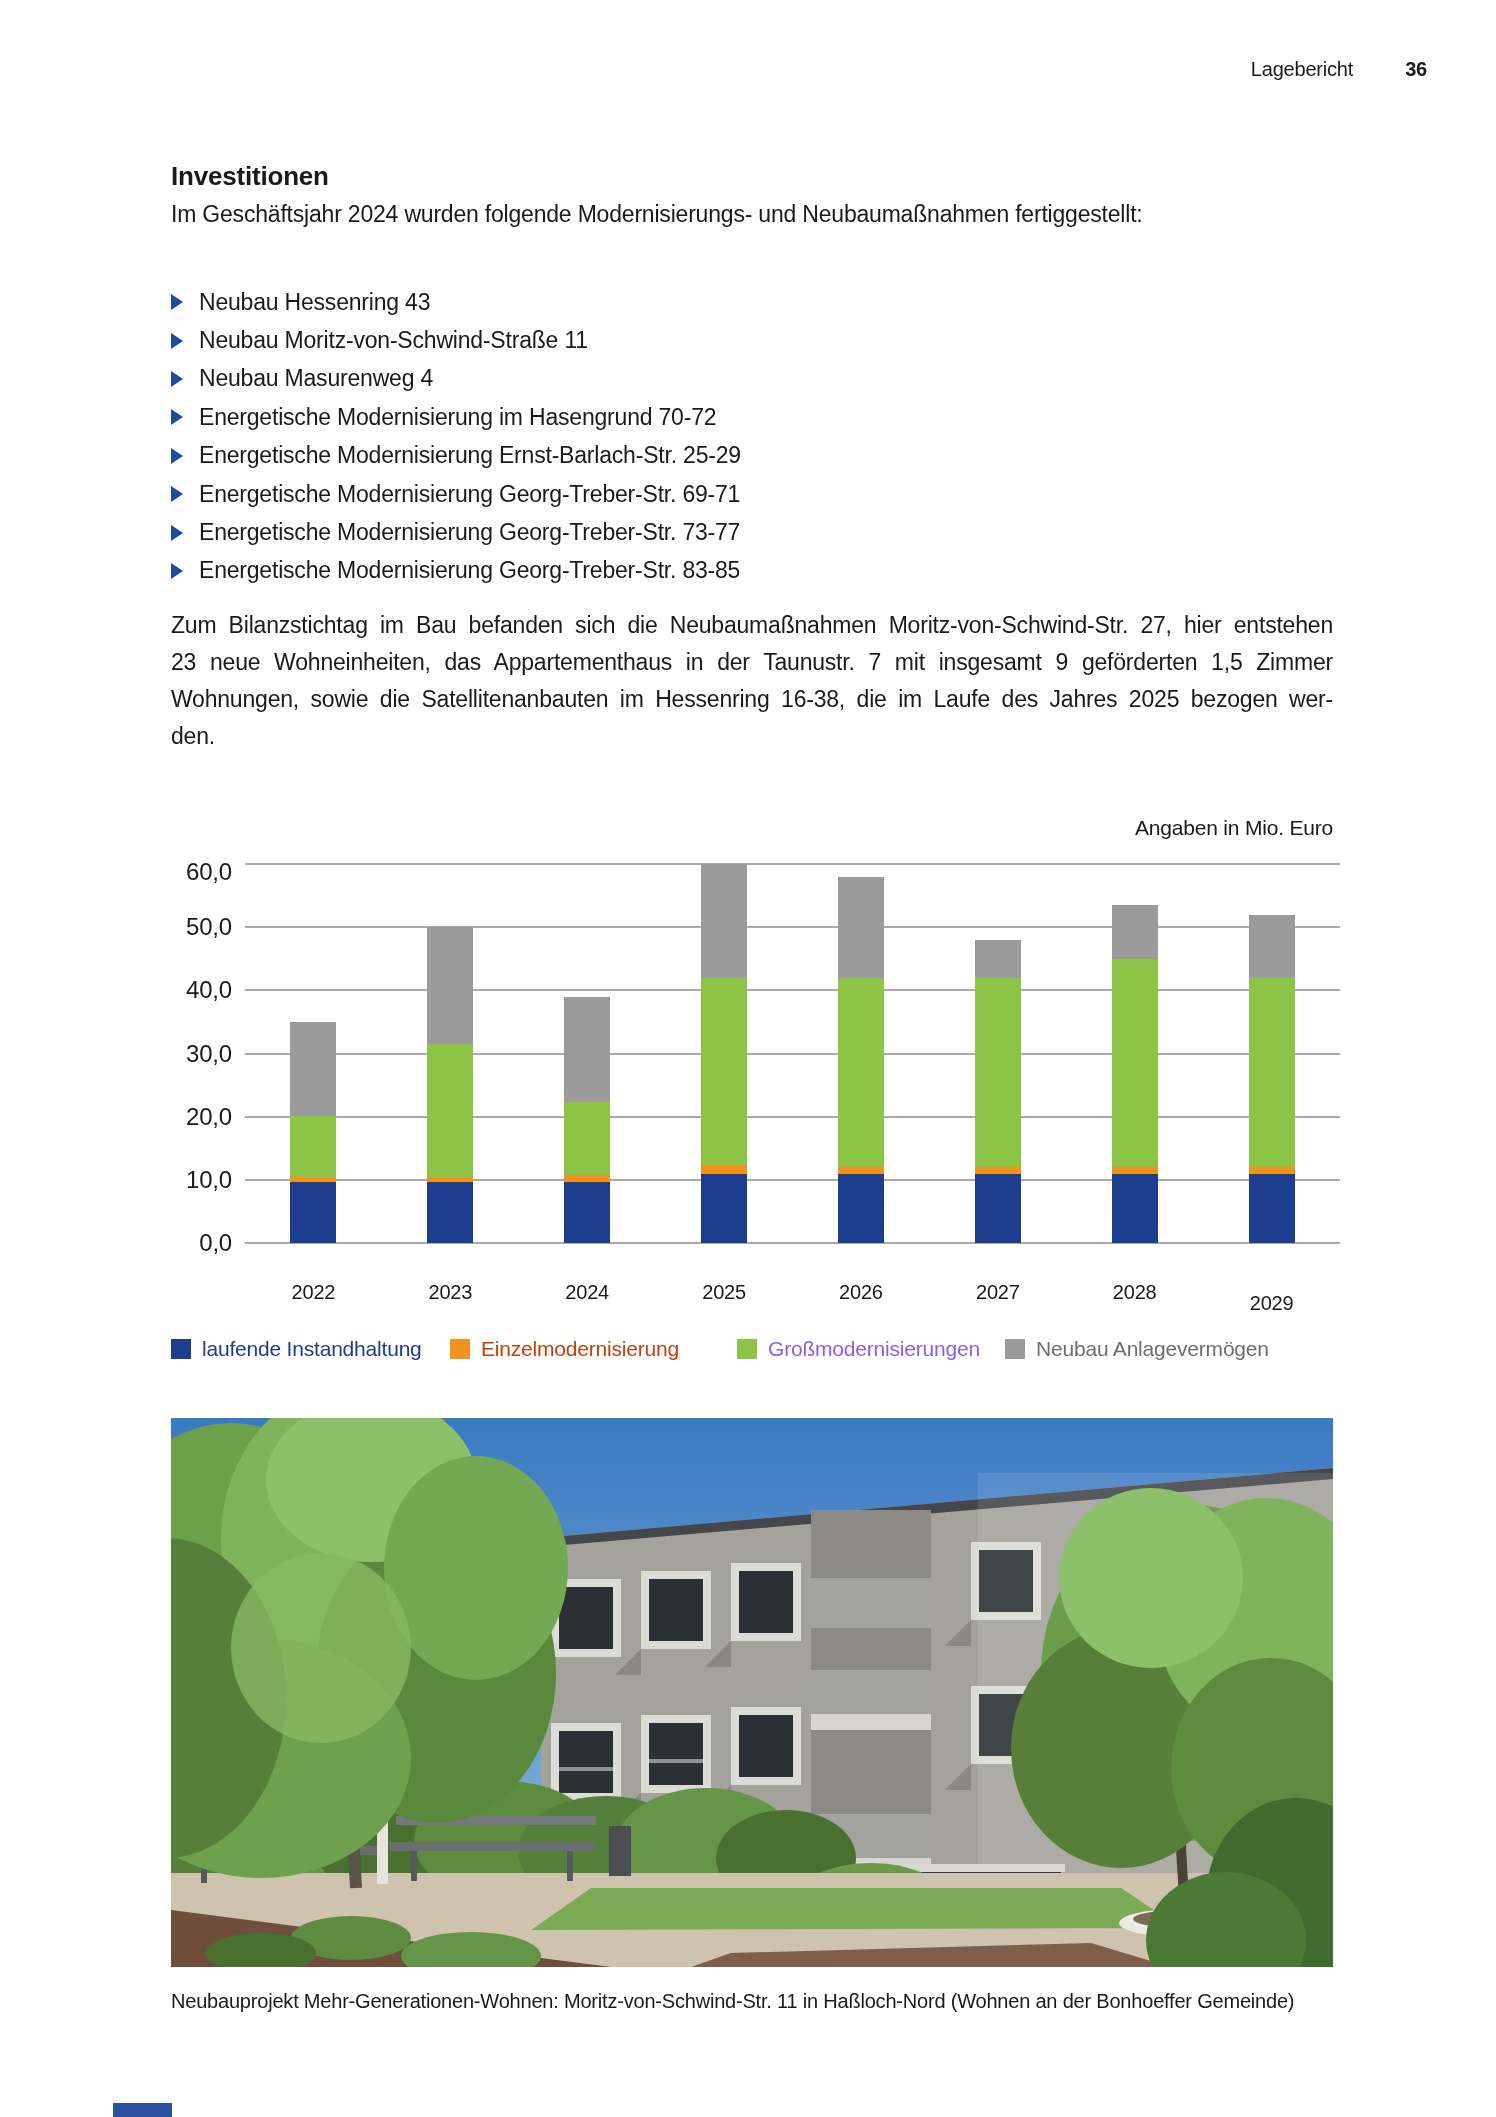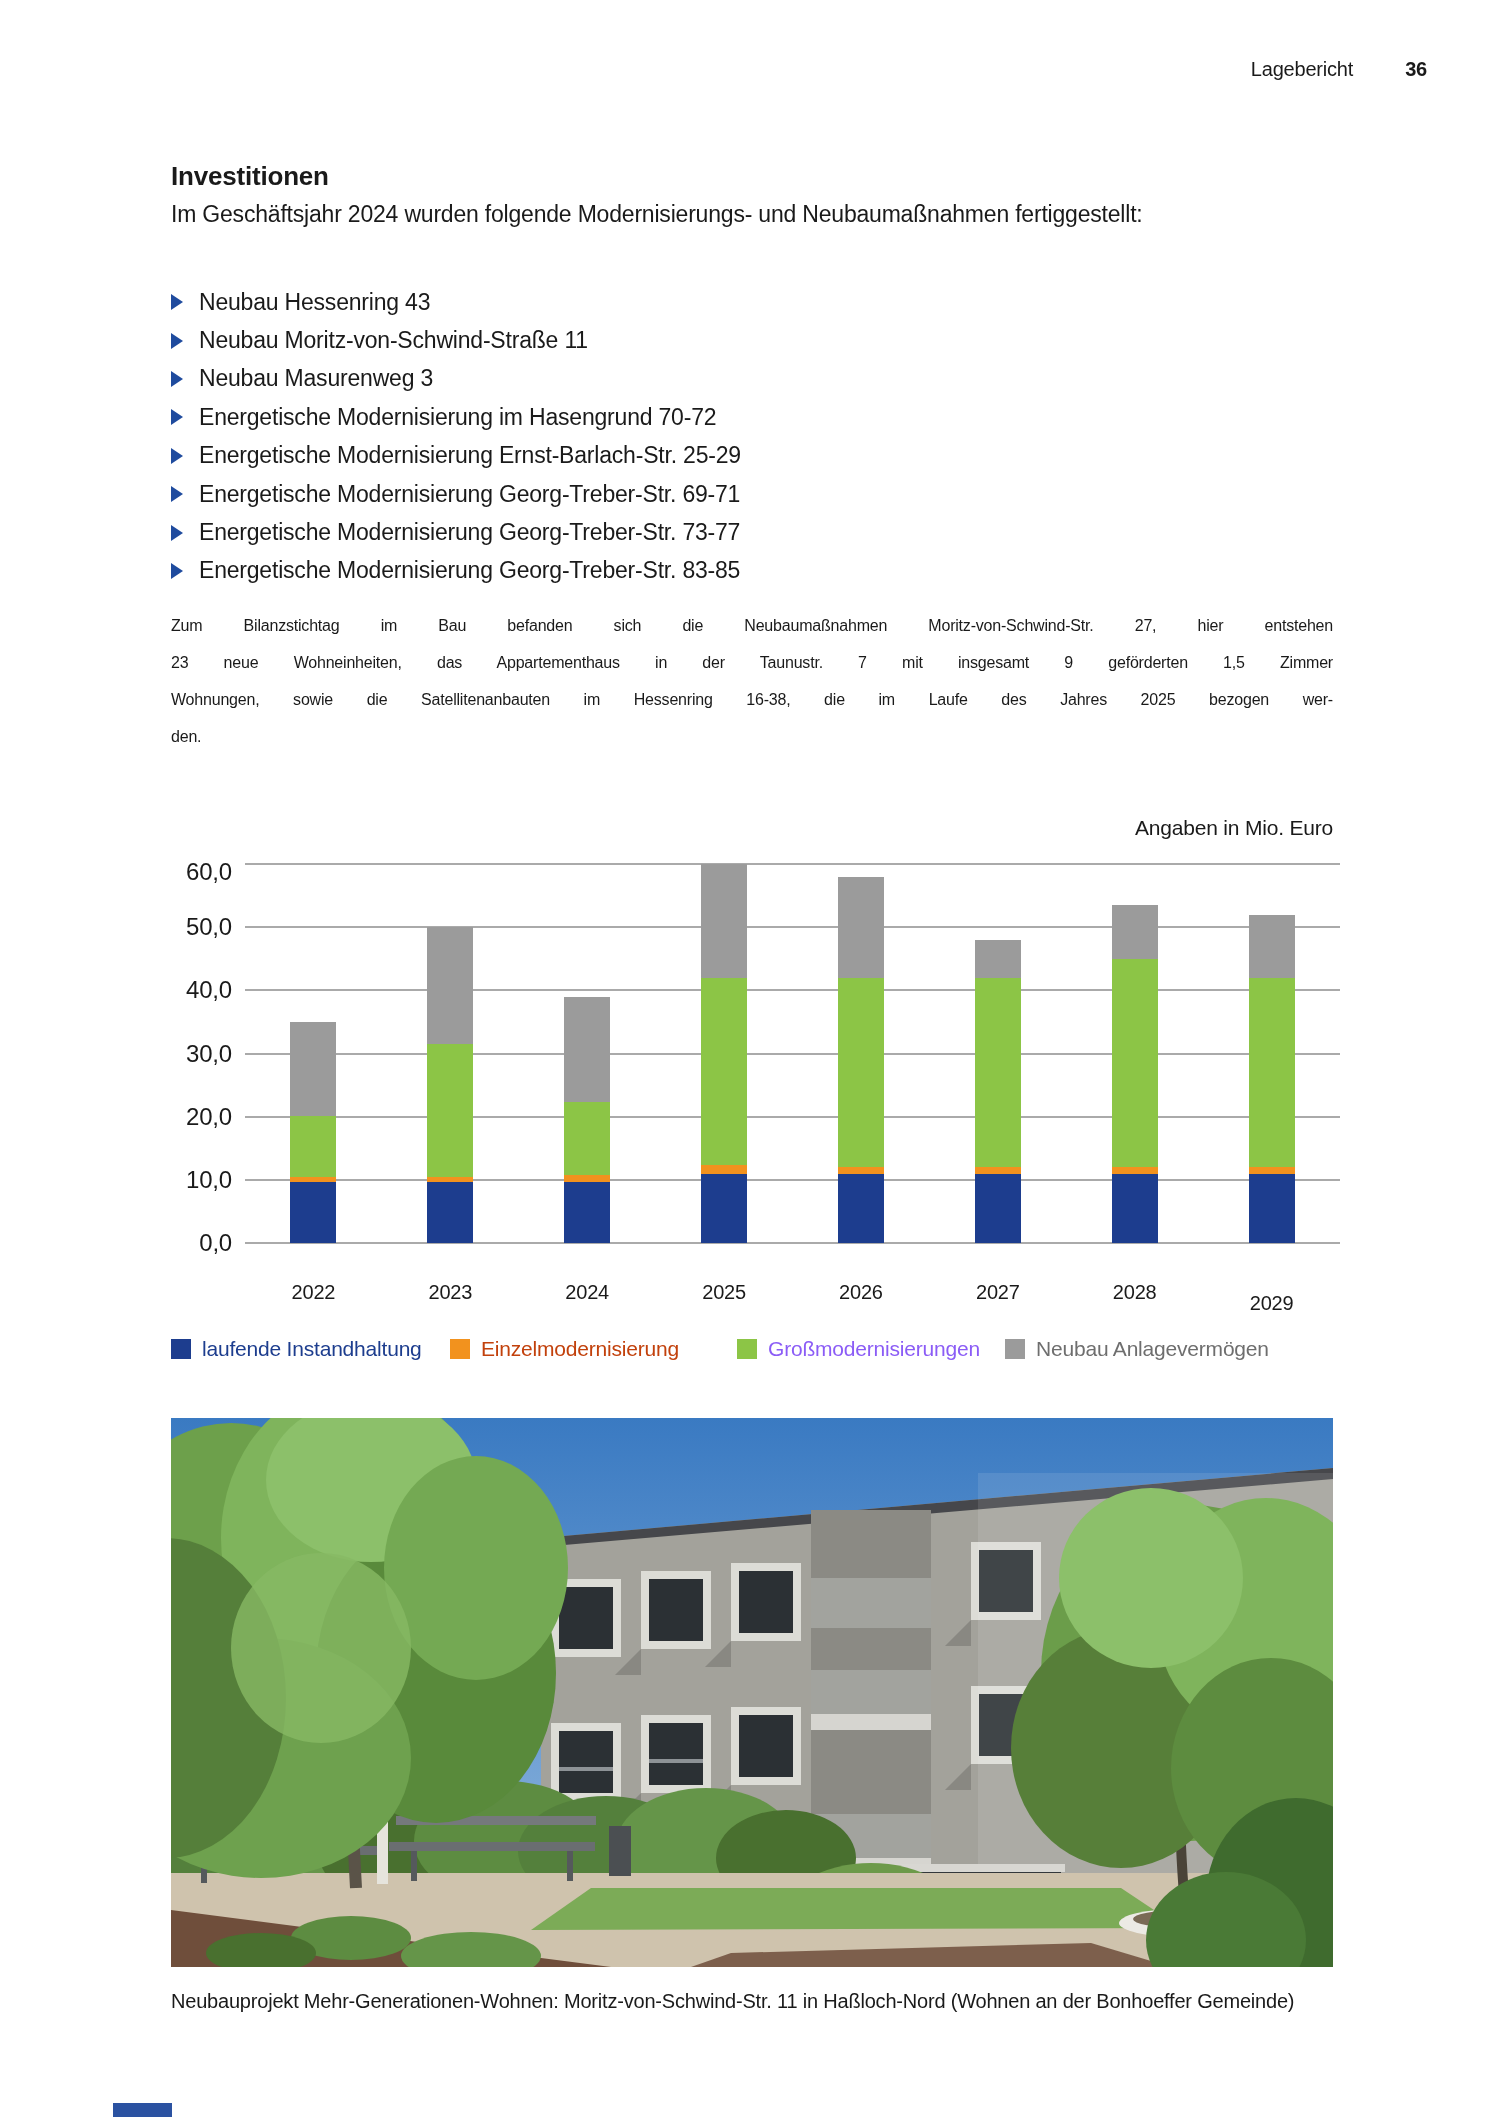--- a/index.html
+++ b/index.html
@@ -10,21 +10,21 @@
   .page-header .chapter{color:#1a1a1a;}
   .page-header .pagenum{font-weight:bold;margin-left:52px;}
   
   .content{position:absolute;left:171px;width:1162px;}
   .h1{top:161px;font-size:26px;font-weight:bold;}
   .intro{top:201px;font-size:23px;}
   .bullet-list{top:283px;list-style:none;margin:0;padding:0;font-size:23px;}
   .bullet-list li{height:38.4px;display:flex;align-items:center;}
   .arrow{width:0;height:0;border-top:8px solid transparent;border-bottom:8px solid transparent;
          border-left:12px solid #1f4b9e;margin-right:16px;flex:0 0 auto;}
-  .paragraph{top:607px;font-size:16px;line-height:37px;}
+  .paragraph{top:607px;font-size:23px;line-height:37px;}
   .para-line{text-align:justify;text-align-last:justify;white-space:normal;}
   .para-line.last{text-align:left;text-align-last:left;}
   
   .chart-unit{top:816px;font-size:21px;text-align:right;}
   .chart-plot{position:absolute;left:245px;top:864px;width:1095px;height:379px;}
   .gridline{position:absolute;left:0;width:100%;height:2px;background:#aaaaaa;}
   .y-labels{position:absolute;left:150px;top:864px;width:82px;height:379px;font-size:24px;}
   .y-tick{position:absolute;right:0;width:82px;text-align:right;}
   .bar-group{position:absolute;bottom:0;height:100%;}
   .bar{position:absolute;bottom:0;}
@@ -55,21 +55,21 @@
       <li>
         <span class="arrow"></span>
         <span>Neubau Hessenring 43</span>
       </li>
       <li>
         <span class="arrow"></span>
         <span>Neubau Moritz-von-Schwind-Straße 11</span>
       </li>
       <li>
         <span class="arrow"></span>
-        <span>Neubau Masurenweg 3</span>
+        <span>Neubau Masurenweg 4</span>
       </li>
       <li>
         <span class="arrow"></span>
         <span>Energetische Modernisierung im Hasengrund 70-72</span>
       </li>
       <li>
         <span class="arrow"></span>
         <span>Energetische Modernisierung Ernst-Barlach-Str. 25-29</span>
       </li>
       <li>

